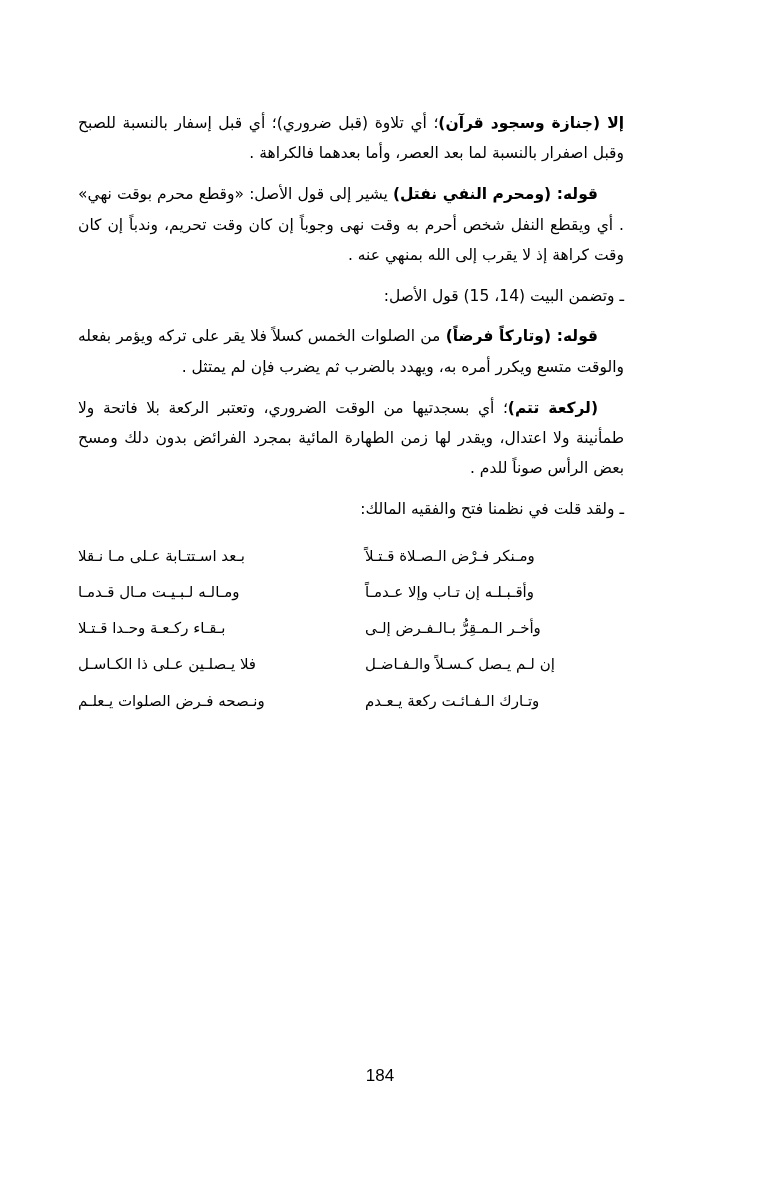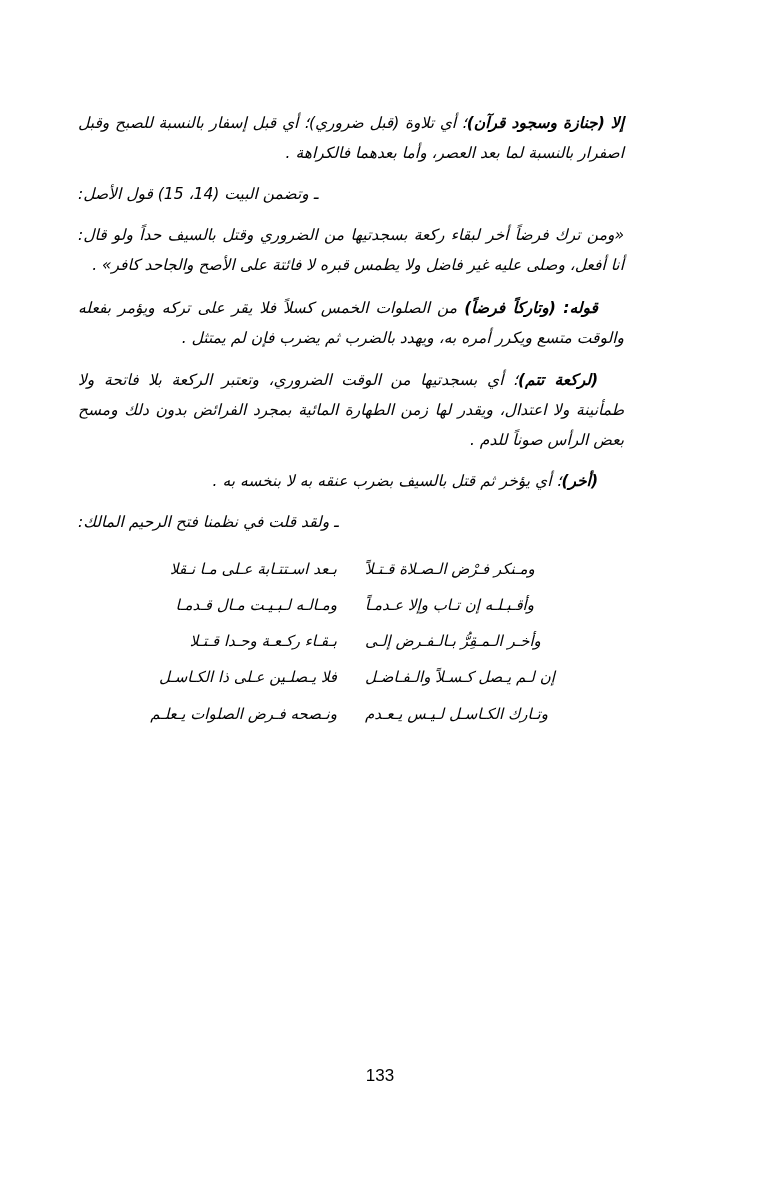--- a/index.html
+++ b/index.html
@@ -15,39 +15,38 @@
     position: relative;
     overflow: hidden;
   }
   .page {
     position: absolute;
     top: 0; left: 0;
     width: 716px;
     height: 1194px;
     box-sizing: border-box;
     padding: 108px 92px 40px 78px;
-    font-style: italic;
   }
   .body-text {
     direction: rtl;
     text-align: justify;
     font-size: 15.5px;
     line-height: 1.95;
   }
   p {
     margin: 0 0 0 0;
   }
   .para {
     margin-bottom: 11px;
   }
   .indent {
     text-indent: 26px;
   }
   .center-line {
-    text-align: left;
+    text-align: right;
     margin-bottom: 10px;
     margin-top: 4px;
   }
   b, .bold {
     font-weight: bold;
   }
   .quote-block {
     margin-bottom: 13px;
   }
   .poem {
@@ -61,21 +60,21 @@
     padding: 3px 0 4px 0;
     white-space: nowrap;
   }
   .poem td.first {
     width: 50%;
     text-align: left;
     padding-left: 14px;
   }
   .poem td.second {
     width: 50%;
-    text-align: right;
+    text-align: left;
     padding-right: 14px;
   }
   .poem-word-spread {
     letter-spacing: 0.2px;
   }
   .page-number {
     position: absolute;
     bottom: 108px;
     left: 0;
     width: 760px;
@@ -88,45 +87,42 @@
 </head>
 <body>
 
 <div class="page">
   <div class="body-text">
 
     <p class="para">
       <b>إلا (جنازة وسجود قرآن)</b><span>؛ أي تلاوة (قبل ضروري)؛ أي قبل إسفار بالنسبة للصبح وقبل اصفرار بالنسبة لما بعد العصر، وأما بعدهما فالكراهة .</span>
     </p>
 
+    <p class="para indent">
+      <b>قوله: (ومحرم النفي نفتل)</b><span> يشير إلى قول الأصل: «وقطع محرم بوقت نهي» . أي ويقطع النفل شخص أحرم به وقت نهى وجوباً إن كان وقت تحريم، وندباً إن كان وقت كراهة إذ لا يقرب إلى الله بمنهي عنه .</span>
+    </p>
 
     <p class="para center-line">
       <span>ـ وتضمن البيت (14، 15) قول الأصل:</span>
     </p>
 
-    <p class="para quote-block">
-      <span>«ومن ترك فرضاً أخر لبقاء ركعة بسجدتيها من الضروري وقتل بالسيف حداً ولو قال: أنا أفعل، وصلى عليه غير فاضل ولا يطمس قبره لا فائتة على الأصح والجاحد كافر» .</span>
-    </p>
 
     <p class="para indent">
       <b>قوله: (وتاركاً فرضاً)</b><span> من الصلوات الخمس كسلاً فلا يقر على تركه ويؤمر بفعله والوقت متسع ويكرر أمره به، ويهدد بالضرب ثم يضرب فإن لم يمتثل .</span>
     </p>
 
     <p class="para indent">
       <b>(لركعة تتم)</b><span>؛ أي بسجدتيها من الوقت الضروري، وتعتبر الركعة بلا فاتحة ولا طمأنينة ولا اعتدال، ويقدر لها زمن الطهارة المائية بمجرد الفرائض بدون دلك ومسح بعض الرأس صوناً للدم .</span>
     </p>
 
-    <p class="para indent">
-      <b>(أخر)</b><span>؛ أي يؤخر ثم قتل بالسيف بضرب عنقه به لا بنخسه به .</span>
-    </p>
 
 
 
     <p class="para center-line">
-      <span>ـ ولقد قلت في نظمنا فتح الرحيم المالك:</span>
+      <span>ـ ولقد قلت في نظمنا فتح والفقيه المالك:</span>
     </p>
 
     <table class="poem">
       <tbody>
         <tr>
           <td class="first poem-word-spread">ومـنكر فـرْض الـصـلاة قـتـلاً</td>
           <td class="second poem-word-spread">بـعد اسـتتـابة عـلى مـا نـقلا</td>
         </tr>
         <tr>
           <td class="first poem-word-spread">وأقـبـلـه إن تـاب وإلا عـدمـاً</td>
@@ -134,22 +130,22 @@
         </tr>
         <tr>
           <td class="first poem-word-spread">وأخـر الـمـقِرُّ بـالـفـرض إلـى</td>
           <td class="second poem-word-spread">بـقـاء ركـعـة وحـدا قـتـلا</td>
         </tr>
         <tr>
           <td class="first poem-word-spread">إن لـم يـصل كـسـلاً والـفـاضـل</td>
           <td class="second poem-word-spread">فلا يـصلـين عـلى ذا الكـاسـل</td>
         </tr>
         <tr>
-          <td class="first poem-word-spread">وتـارك الكـاسـل لـيـس يـعـدم</td>
+          <td class="first poem-word-spread">وتـارك الـفـائـت ركعة يـعـدم</td>
           <td class="second poem-word-spread">ونـصحه فـرض الصلوات يـعلـم</td>
         </tr>
       </tbody>
     </table>
 
   </div>
 </div>
 
-<div class="page-number">133</div>
+<div class="page-number">184</div>
 
 </body></html>

